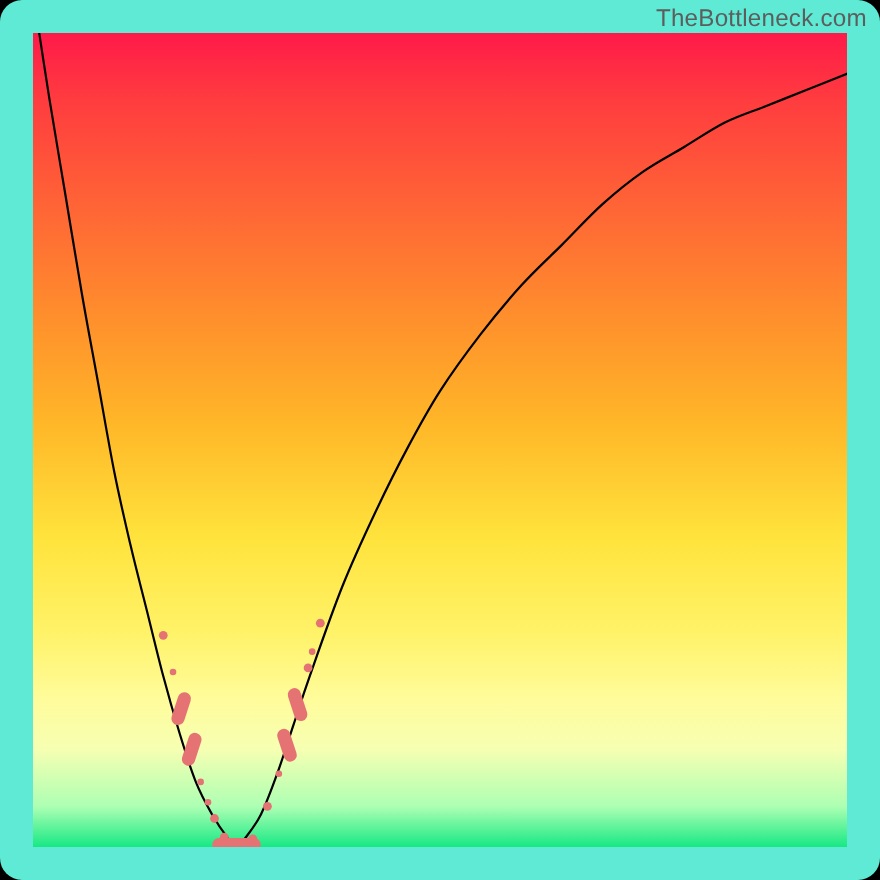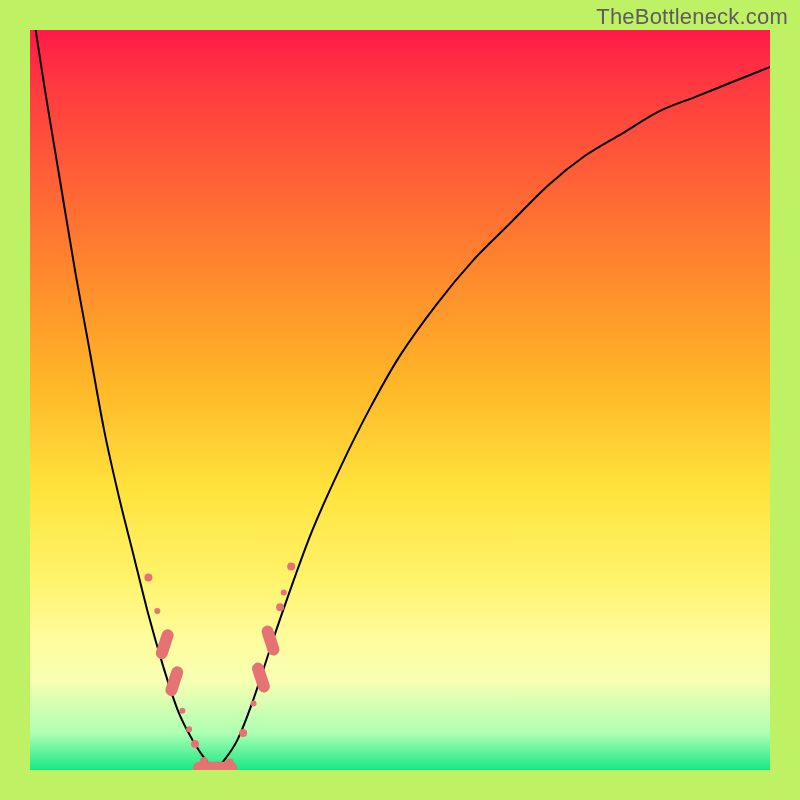--- a/index.html
+++ b/index.html
@@ -7,21 +7,22 @@
     padding: 0;
     width: 800px;
     height: 800px;
     overflow: hidden;
     background: #000;
     font-family: Arial, Helvetica, sans-serif;
   }
   .frame {
     position: absolute;
     inset: 0;
-    background: #bef264;
+    background: #5eead4;
+    border-radius: 20px;
   }
   .plot-area {
     position: absolute;
     left: 30px;
     top: 30px;
     width: 740px;
     height: 740px;
     overflow: hidden;
   }
   .gradient-bg {

